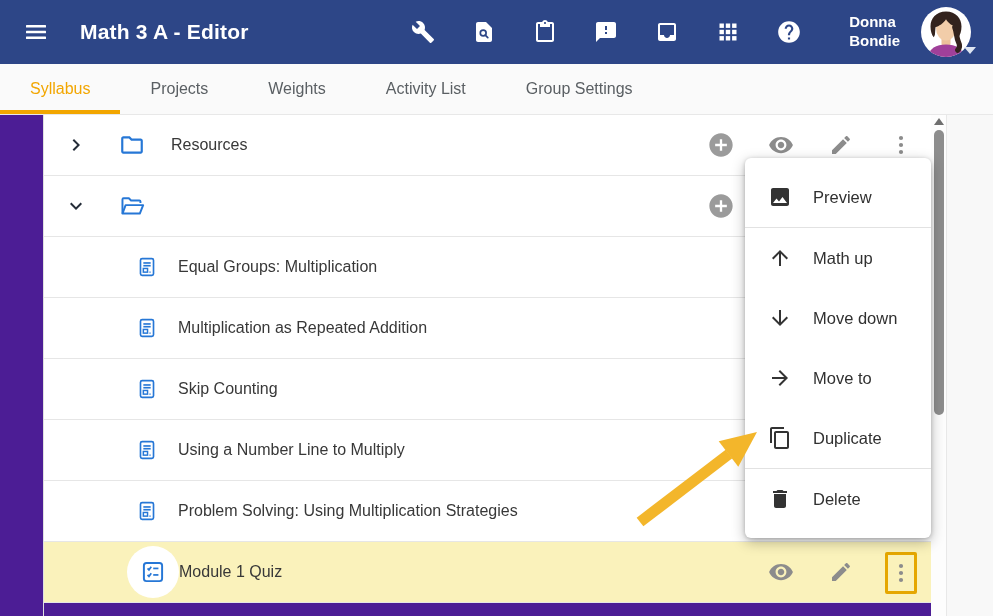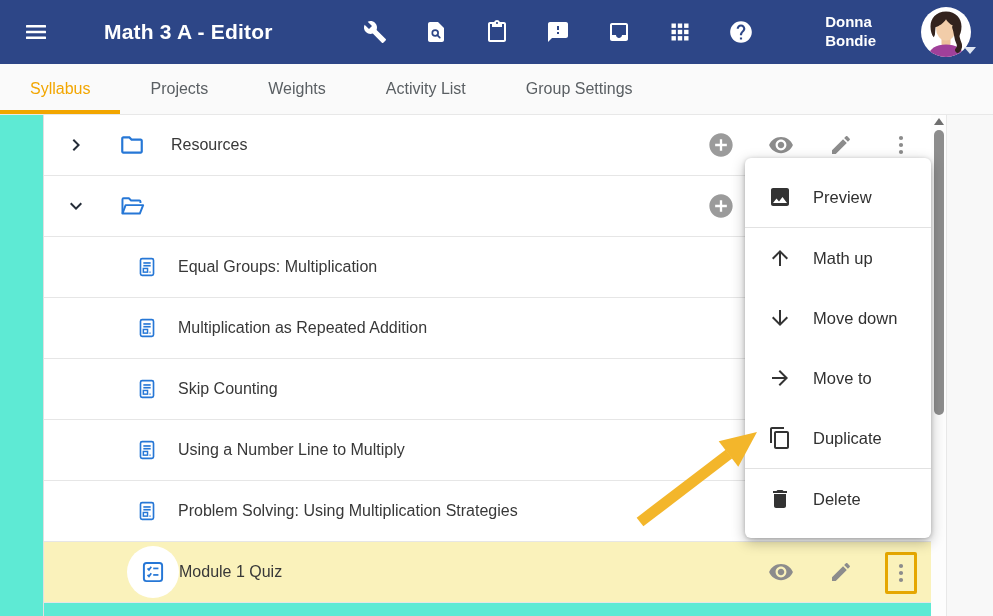--- a/index.html
+++ b/index.html
@@ -1,38 +1,38 @@
 <!DOCTYPE html>
 <html><head>
 <meta charset="utf-8">
 <style>
   * { margin:0; padding:0; box-sizing:border-box; }
   html,body { width:993px; height:616px; overflow:hidden; }
   body { font-family:"Liberation Sans", sans-serif; background:#fff; position:relative; }
 
   
-  .header { height:64px; background:#2d4687; display:flex; align-items:center; color:#fff;gap:24px; }
+  .header { height:64px; background:#2d4687; display:flex; align-items:center; color:#fff; }
   .hbtn { width:44px; height:44px; display:grid; place-items:center; cursor:pointer; flex:none; }
   .hbtn svg { display:block; }
   .hamburger { margin-left:14px; }
   .app-title { margin-left:22px; font-size:21px; font-weight:bold; letter-spacing:.2px; white-space:nowrap; }
   .header-actions { margin-left:auto; display:flex; align-items:center; gap:17px; }
   .user-name { margin-left:38px; font-size:15px; font-weight:bold; line-height:1.25; text-align:left; }
   .avatar-wrap { position:relative; margin-left:20px; margin-right:21px; width:52px; height:52px; flex:none; }
   .avatar-caret { position:absolute; right:-4px; bottom:4px; width:0; height:0;
                   border-left:6px solid transparent; border-right:6px solid transparent; border-top:7px solid #dfe6f2; }
 
   
   .tabbar { height:51px; background:#fafafa; border-bottom:1px solid #e8e8e8; display:flex; }
   .tab { padding:0 30px; display:flex; align-items:center; font-size:16px; color:#5a5f63; cursor:pointer;
          border-bottom:4px solid transparent; padding-top:4px; white-space:nowrap; }
   .tab.active { color:#f2a600; border-bottom-color:#f2a600; }
 
   
-  .content { position:absolute; top:115px; left:0; right:0; bottom:0; background:#5eead4;padding-left:36px; }
+  .content { position:absolute; top:115px; left:0; right:0; bottom:0; background:#4c1d95;padding-left:36px; }
   .list { position:absolute; top:0; left:43px; width:888px; bottom:0; border-left:1px solid #e0e0e0; }
   .row { height:61px; border-bottom:1px solid #e6e6e6; display:flex; align-items:center; background:#fff; }
   .row.highlight { background:#faf2bb; }
   .chev { width:24px; height:24px; margin-left:20px; flex:none; cursor:pointer; }
   .folder-ic { width:26px; height:26px; margin-left:31px; flex:none; }
   .lesson-ic { width:22px; height:22px; margin-left:92px; flex:none; }
   .quiz-circle { width:52px; height:52px; margin-left:83px; flex:none; background:#fff; border-radius:50%;
                  display:grid; place-items:center; }
   .rlabel { font-size:16px; color:#383838; white-space:nowrap; }
   .lab-folder { margin-left:26px; }

